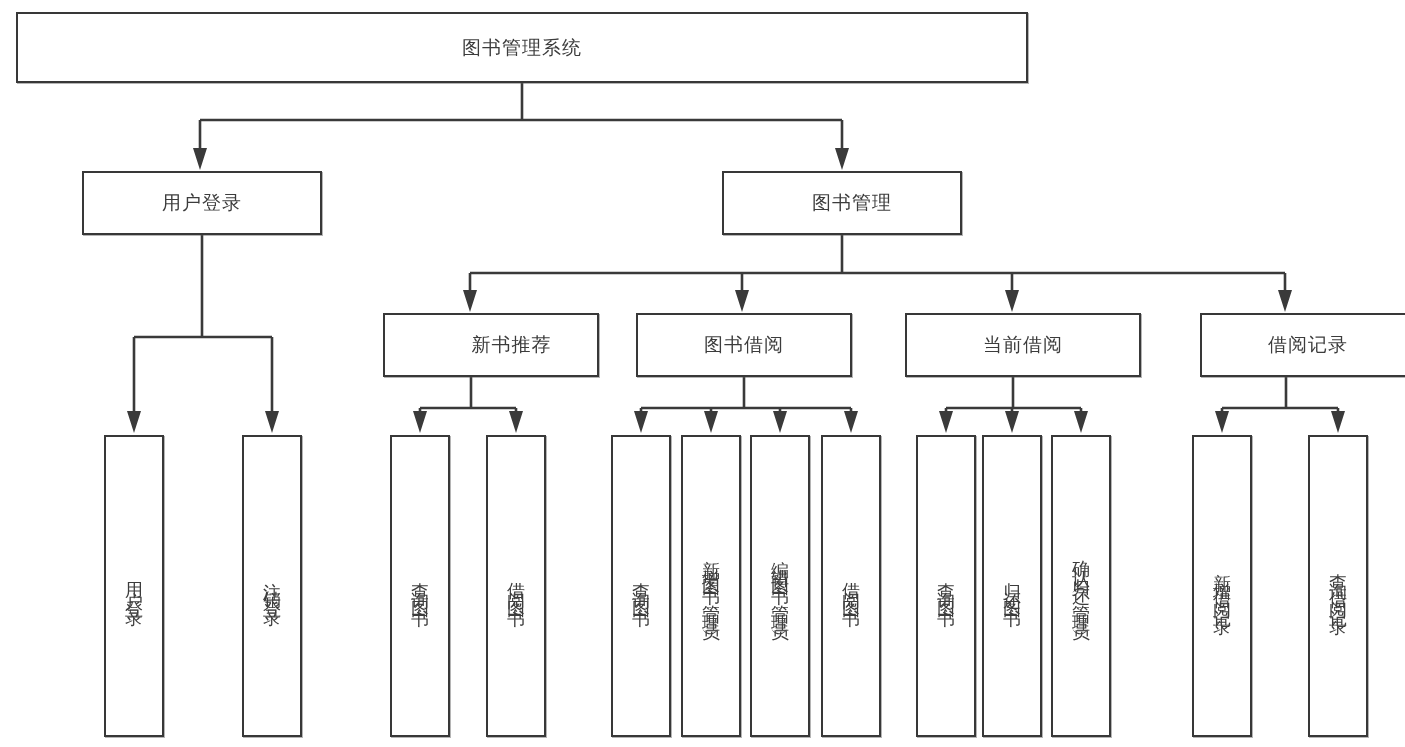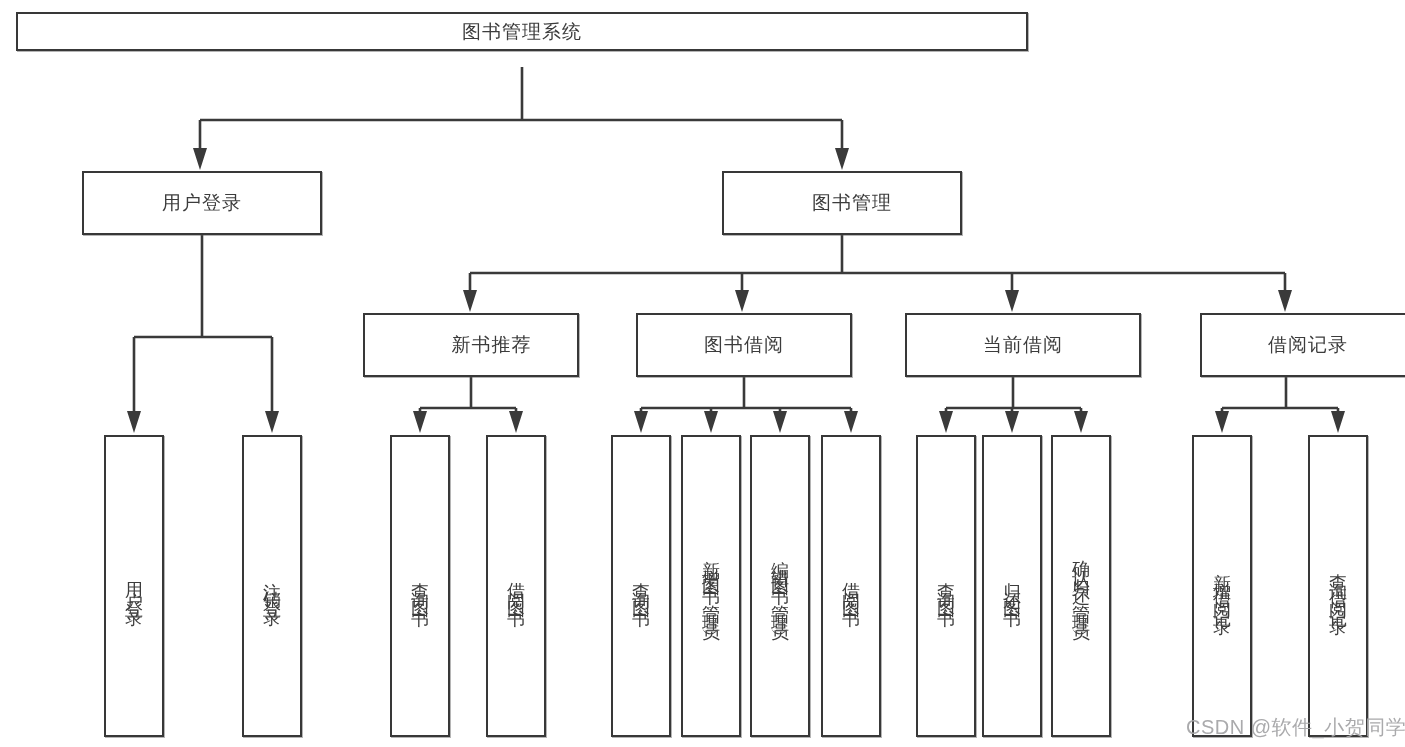--- a/index.html
+++ b/index.html
@@ -34,21 +34,21 @@
     justify-content: center;
     z-index: 2;
     box-shadow: 1px 1px 0 rgba(90,90,90,0.45);
   }
   .node.h-label {
     font-size: 19px;
     letter-spacing: 1px;
     color: #3c3c3c;
   }
   .node.root {
-    left: 16px; top: 12px; width: 1012px; height: 39px;
+    left: 16px; top: 12px; width: 1012px; height: 71px;
   }
   .node.lvl2 {
     top: 171px; height: 64px;
   }
   .node.lvl3 {
     top: 313px; height: 64px;
   }
   .node.leaf {
     top: 435px; height: 302px; width: 60px;
   }
@@ -101,21 +101,21 @@
     <span>图书管理系统</span>
   </div>
 
   <div class="node lvl2 h-label" style="left:82px;width:240px;">
     <span>用户登录</span>
   </div>
   <div class="node lvl2 h-label" style="left:722px;width:240px;padding-left:20px;">
     <span>图书管理</span>
   </div>
 
-  <div class="node lvl3 h-label" style="left:363px;width:216px;padding-left:41px;">
+  <div class="node lvl3 h-label" style="left:383px;width:216px;padding-left:41px;">
     <span>新书推荐</span>
   </div>
   <div class="node lvl3 h-label" style="left:636px;width:216px;">
     <span>图书借阅</span>
   </div>
   <div class="node lvl3 h-label" style="left:905px;width:236px;">
     <span>当前借阅</span>
   </div>
   <div class="node lvl3 h-label" style="left:1178px;width:216px;margin-left:22px;">
     <span>借阅记录</span>
@@ -158,15 +158,14 @@
     <span>确认归还（管理员）</span>
   </div>
 
   <div class="node leaf" style="left:1192px;">
     <span>新增借阅记录</span>
   </div>
   <div class="node leaf" style="left:1308px;">
     <span>查询借阅记录</span>
   </div>
 
-  <div class="watermark">CSDN @软件_小贺同学</div>
 
 </div>
 
 </body></html>

